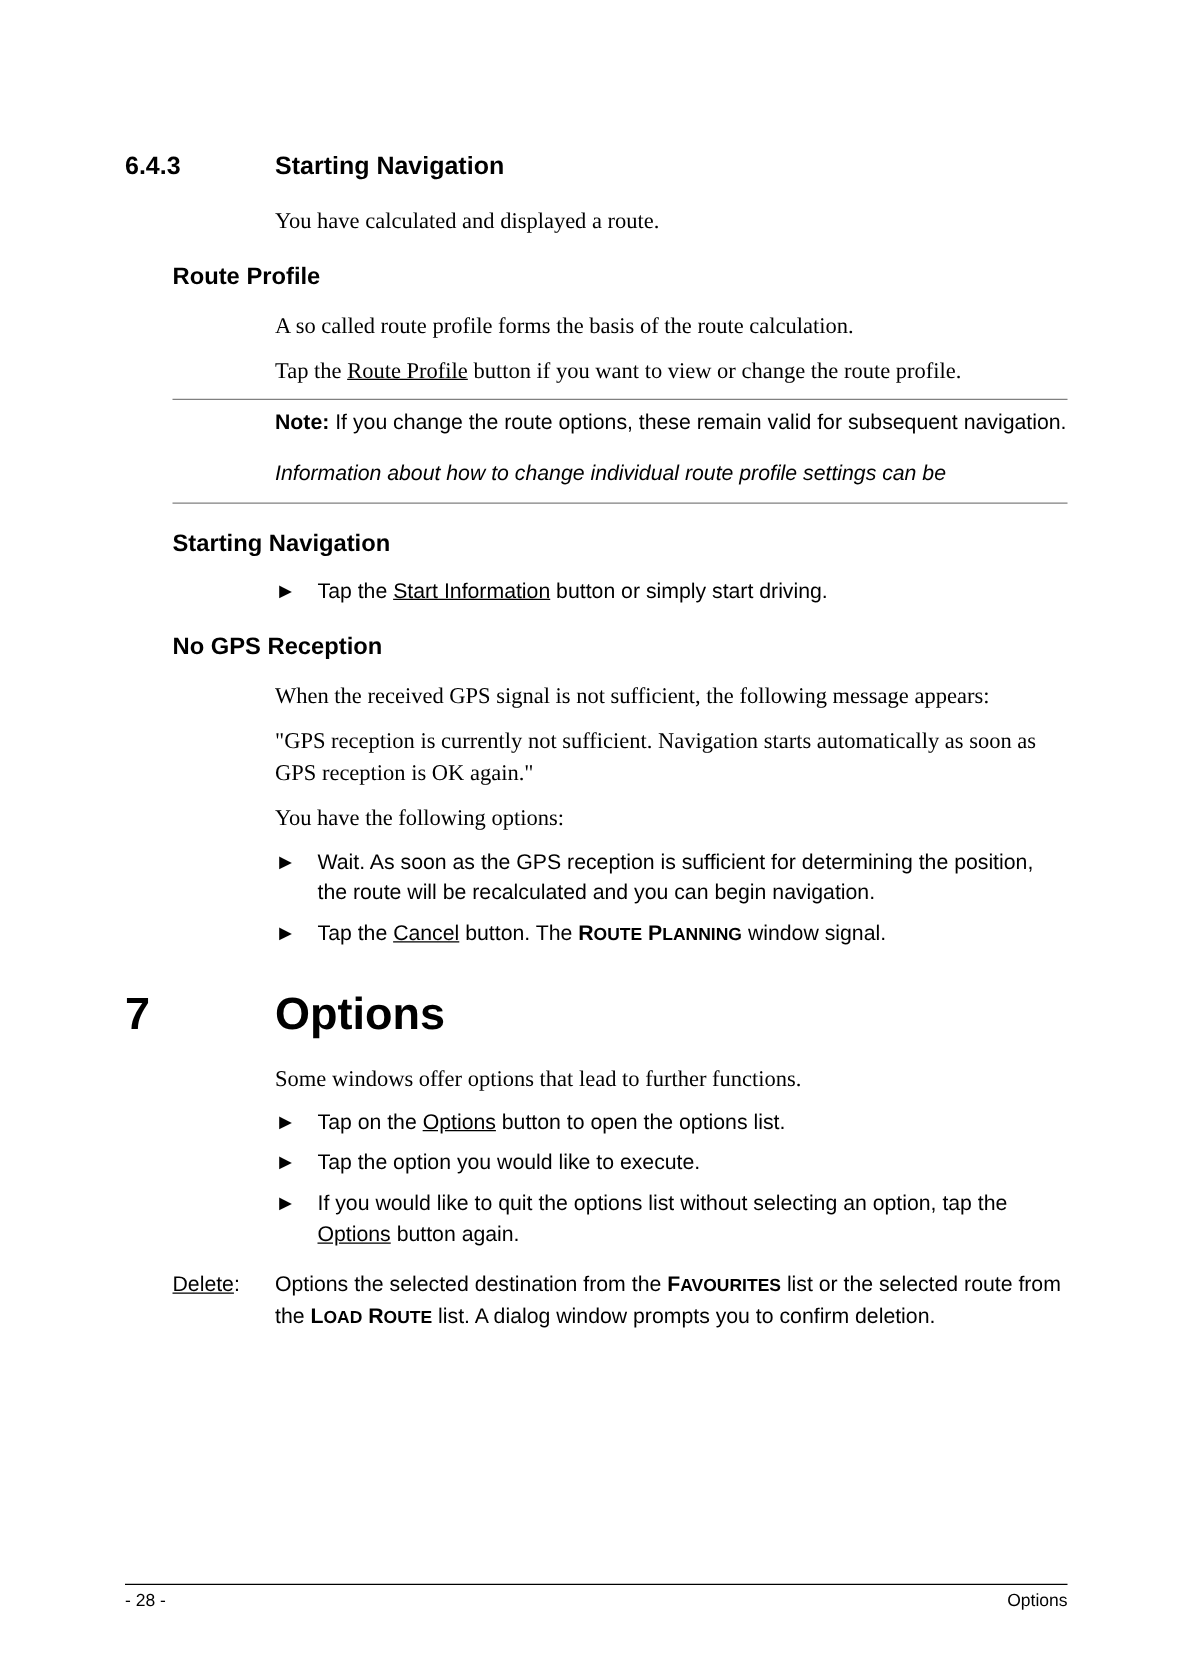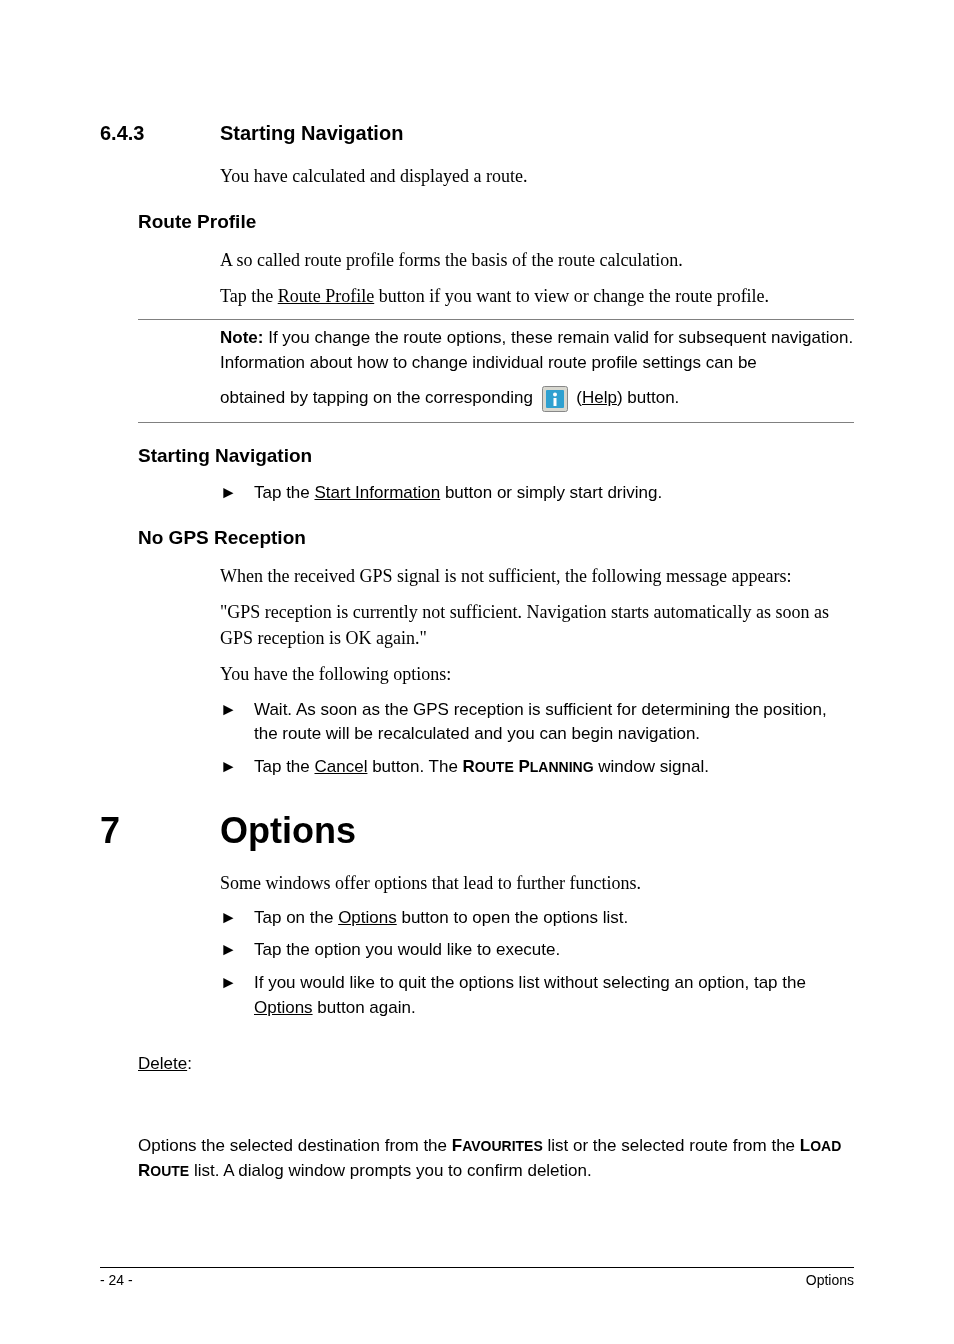--- a/index.html
+++ b/index.html
@@ -29,21 +29,21 @@
   .note-block { margin-left: 120px; font-size: 17px; line-height: 1.45; padding-top: 6px; }
 
   .bullet-row { display: flex; margin-left: 120px; font-size: 17px; line-height: 1.45; margin-bottom: 8px; }
   .bullet-marker { flex: 0 0 34px; }
   .bullet-text { flex: 1; }
 
   .chapter-row { display: flex; align-items: baseline; margin-top: 30px; margin-bottom: 18px; }
   .chapter-num { font-size: 36px; font-weight: bold; width: 120px; flex: 0 0 120px; }
   .chapter-title { font-size: 36px; font-weight: bold; }
 
-  .def-row { display: flex; margin-left: 38px; font-size: 17px; line-height: 1.45; margin-top: 32px; flex-direction: column; }
+  .def-row { display: flex; margin-left: 38px; font-size: 17px; line-height: 1.45; margin-top: 16px; }
   .def-body { flex: 1; }
 
   .underline { text-decoration: underline; }
   .bold { font-weight: bold; }
 
   .help-icon {
     display: inline-block;
     vertical-align: middle;
     width: 26px;
     height: 26px;
@@ -77,29 +77,21 @@
 <div class="body-para">A so called route profile forms the basis of the route calculation.</div>
 <div class="body-para">
   <span>Tap the </span><span class="underline">Route Profile</span><span> button if you want to view or change the route profile.</span>
 </div>
 
 <div class="note-divider-top"></div>
 <div class="note-block">
   <div>
     <span class="bold">Note:</span><span> If you change the route options, these remain valid for subsequent navigation.</span>
   </div>
-  <div style="margin-top:0;">Information about how to change individual route profile settings can be</div>
-  <div style="margin-top:10px;">
-    <span>obtained by tapping on the corresponding </span><span class="help-icon"><svg width="26" height="26" viewBox="0 0 26 26">
-          <rect x="0.5" y="0.5" width="25" height="25" rx="2" fill="#d8d8d0" stroke="#888"></rect>
-          <rect x="4" y="4" width="18" height="18" rx="1" fill="#2fa0d0"></rect>
-          <circle cx="13" cy="8.5" r="2" fill="#fff"></circle>
-          <rect x="11.5" y="12" width="3" height="8" fill="#fff"></rect>
-        </svg></span><span> (</span><span class="underline">Help</span><span>) button.</span>
-  </div>
+  <div style="margin-top:16px;font-style:italic;">Information about how to change individual route profile settings can be</div>
 </div>
 <div class="note-divider-bottom"></div>
 
 <div class="h4-row">
   <span class="h4-title">Starting Navigation</span>
 </div>
 <div class="bullet-row">
   <div class="bullet-marker">►</div>
   <div class="bullet-text">
     <span>Tap the </span><span class="underline">Start Information</span><span> button or simply start driving.</span>
@@ -148,15 +140,15 @@
 <div class="def-row">
   <div style="flex:0 0 82px;">
     <span class="underline">Delete</span><span>:</span>
   </div>
   <div class="def-body">
     <span>Options the selected destination from the </span><span class="bold"><span>F</span><span style="font-size:14px;">AVOURITES</span></span><span> list or the selected route from the </span><span class="bold"><span>L</span><span style="font-size:14px;">OAD</span><span> R</span><span style="font-size:14px;">OUTE</span></span><span> list. A dialog window prompts you to confirm deletion.</span>
   </div>
 </div>
 
 <div class="footer">
-  <span>- 24 -</span>
+  <span>- 28 -</span>
   <span>Options</span>
 </div>
 
 </body></html>

